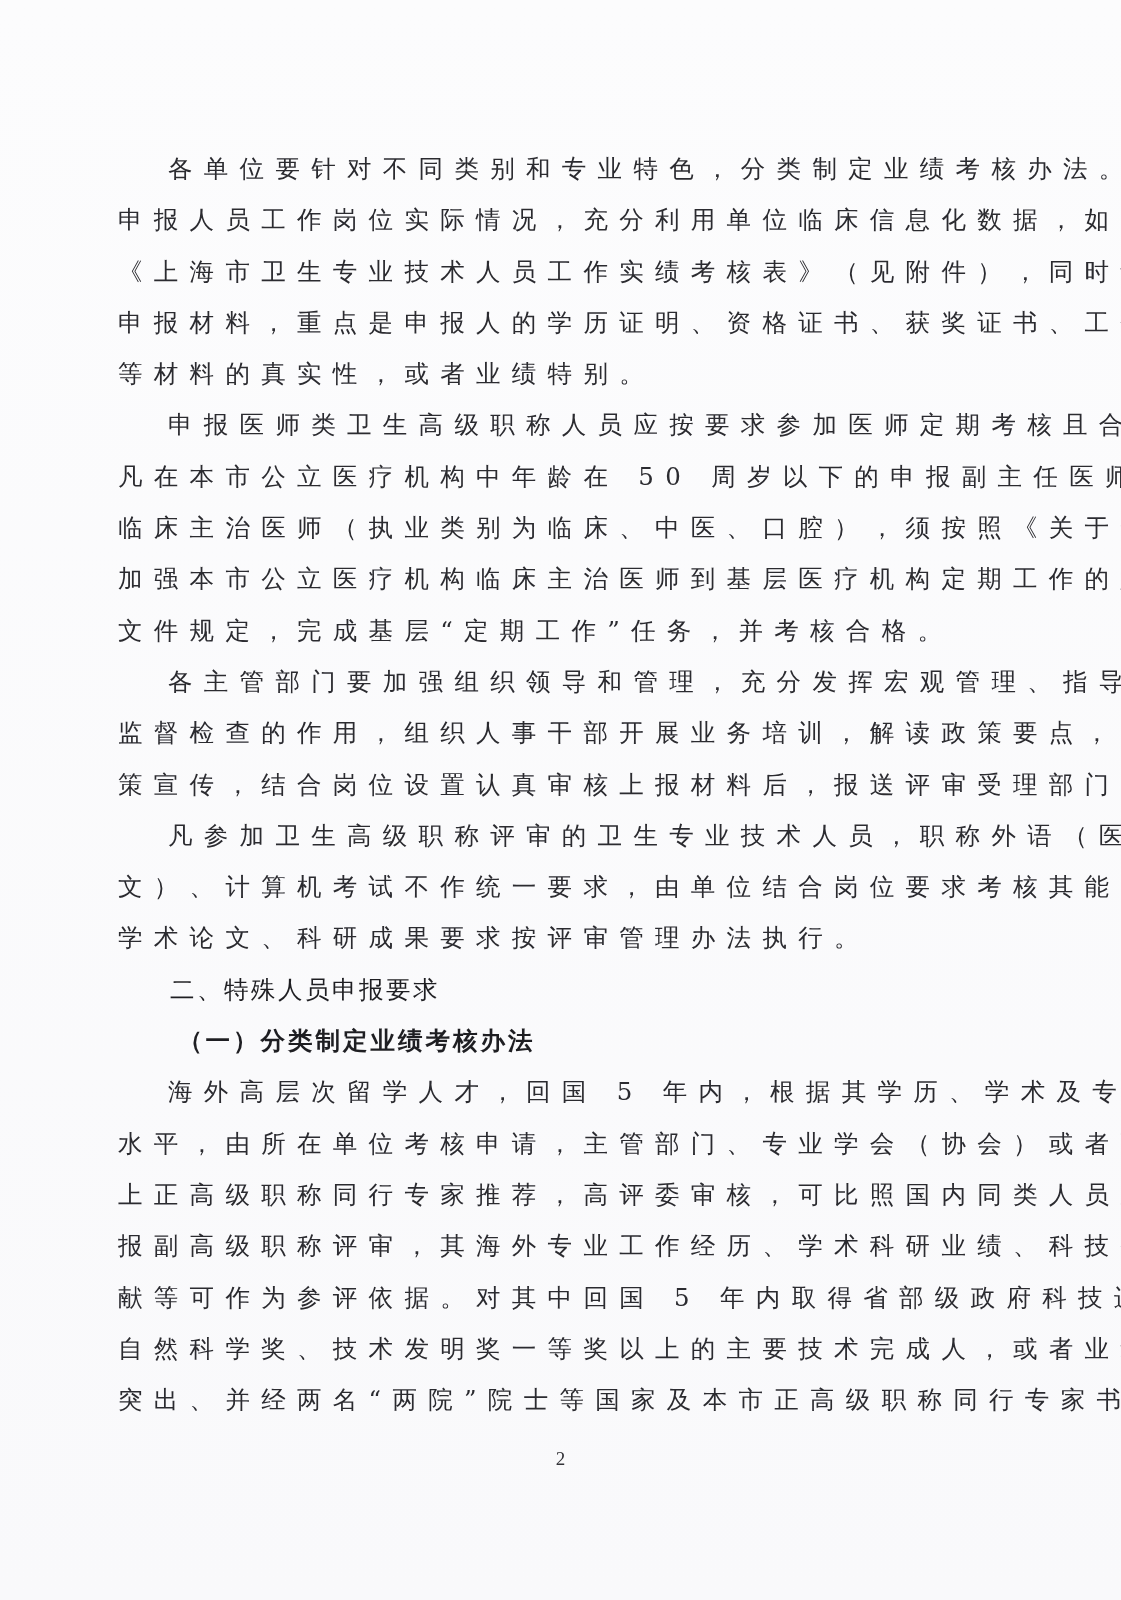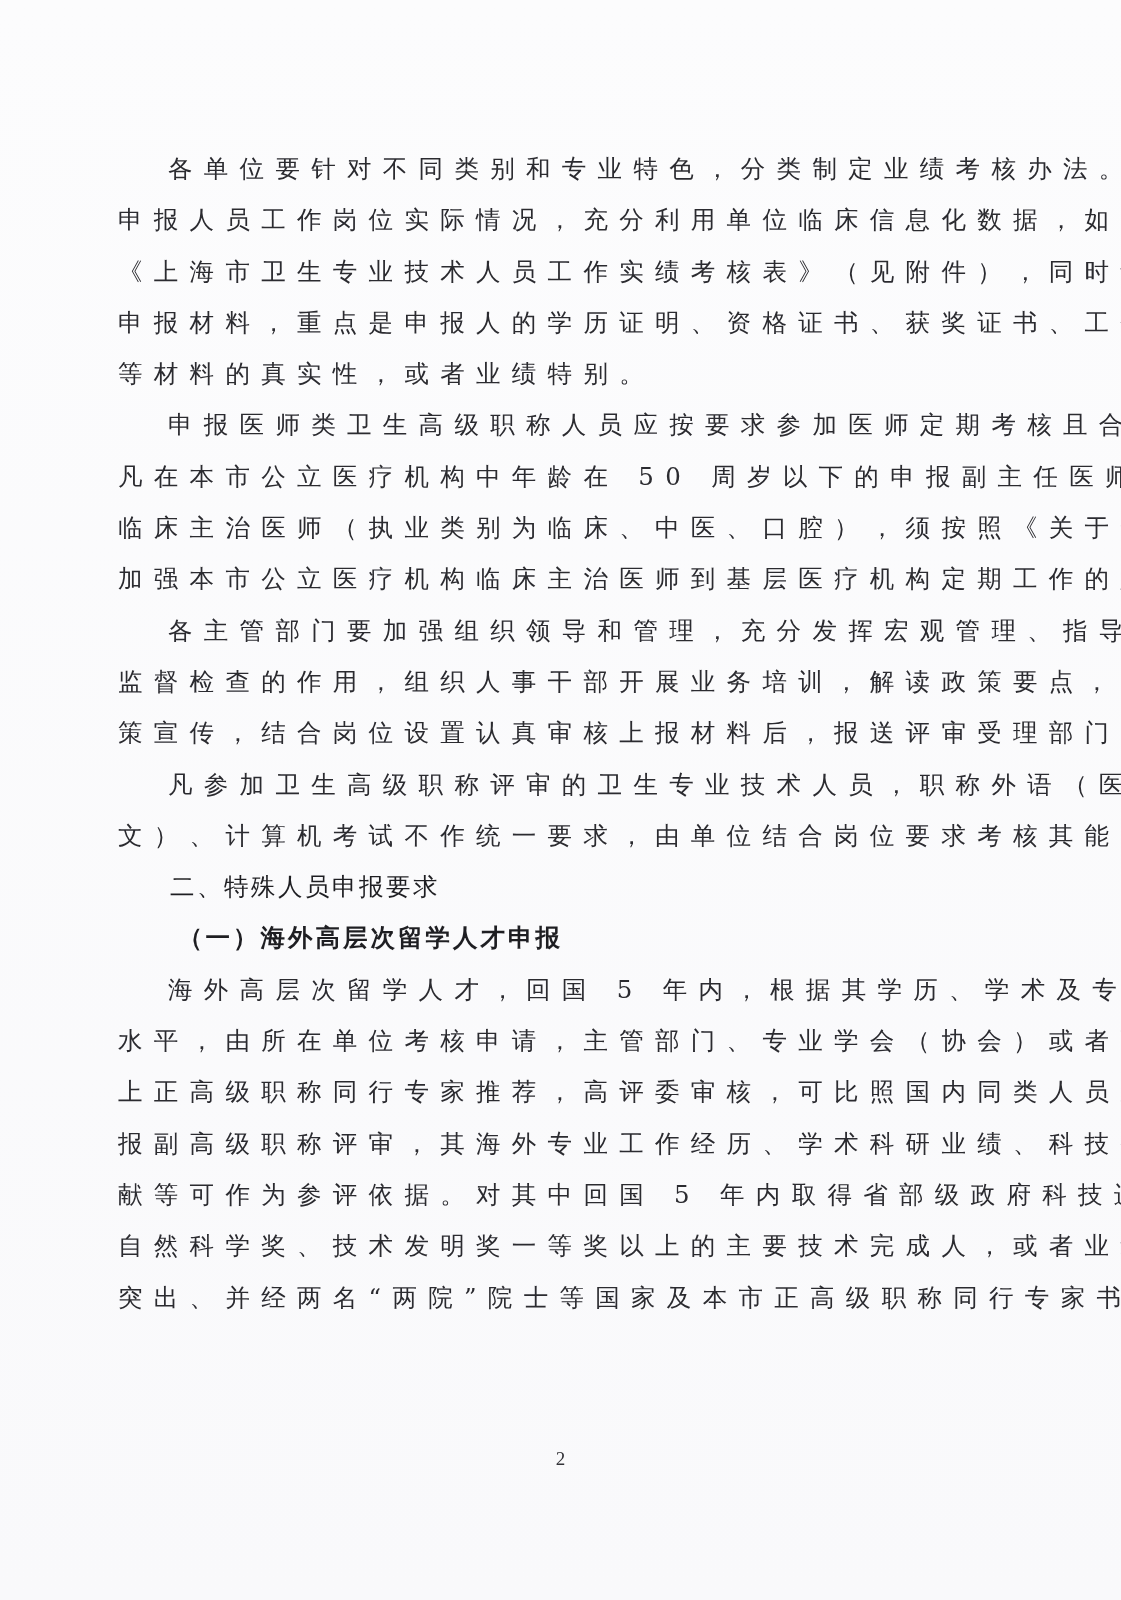--- a/index.html
+++ b/index.html
@@ -70,36 +70,38 @@
       <div class="line">《上海市卫生专业技术人员工作实绩考核表》（见附件），同时认真核实</div>
       <div class="line">申报材料，重点是申报人的学历证明、资格证书、获奖证书、工作业绩</div>
       <div class="line">等材料的真实性，或者业绩特别。</div>
     </div>
 
     <div class="para">
       <div class="line indent">申报医师类卫生高级职称人员应按要求参加医师定期考核且合格。</div>
       <div class="line">凡在本市公立医疗机构中年龄在 50 周岁以下的申报副主任医师职称的</div>
       <div class="line">临床主治医师（执业类别为临床、中医、口腔），须按照《关于进一步</div>
       <div class="line">加强本市公立医疗机构临床主治医师到基层医疗机构定期工作的意见》</div>
+      <div class="line">文件规定，完成基层“定期工作”任务，并考核合格。</div>
     </div>
 
     <div class="para">
       <div class="line indent">各主管部门要加强组织领导和管理，充分发挥宏观管理、指导协调、</div>
       <div class="line">监督检查的作用，组织人事干部开展业务培训，解读政策要点，加强政</div>
       <div class="line">策宣传，结合岗位设置认真审核上报材料后，报送评审受理部门。</div>
     </div>
 
     <div class="para">
       <div class="line indent">凡参加卫生高级职称评审的卫生专业技术人员，职称外语（医古</div>
       <div class="line">文）、计算机考试不作统一要求，由单位结合岗位要求考核其能力水平，</div>
+      <div class="line">学术论文、科研成果要求按评审管理办法执行。</div>
     </div>
 
     <div class="line heading">二、特殊人员申报要求</div>
 
-    <div class="line subheading">（一）海外高层次留学人才申报</div>
+    <div class="line subheading">（一）分类制定业绩考核办法</div>
 
     <div class="para">
       <div class="line indent">海外高层次留学人才，回国 5 年内，根据其学历、学术及专业技术</div>
       <div class="line">水平，由所在单位考核申请，主管部门、专业学会（协会）或者两名以</div>
       <div class="line">上正高级职称同行专家推荐，高评委审核，可比照国内同类人员直接申</div>
       <div class="line">报副高级职称评审，其海外专业工作经历、学术科研业绩、科技创新贡</div>
       <div class="line">献等可作为参评依据。对其中回国 5 年内取得省部级政府科技进步奖、</div>
       <div class="line">自然科学奖、技术发明奖一等奖以上的主要技术完成人，或者业绩特别</div>
       <div class="line">突出、并经两名“两院”院士等国家及本市正高级职称同行专家书面推</div>
     </div>

